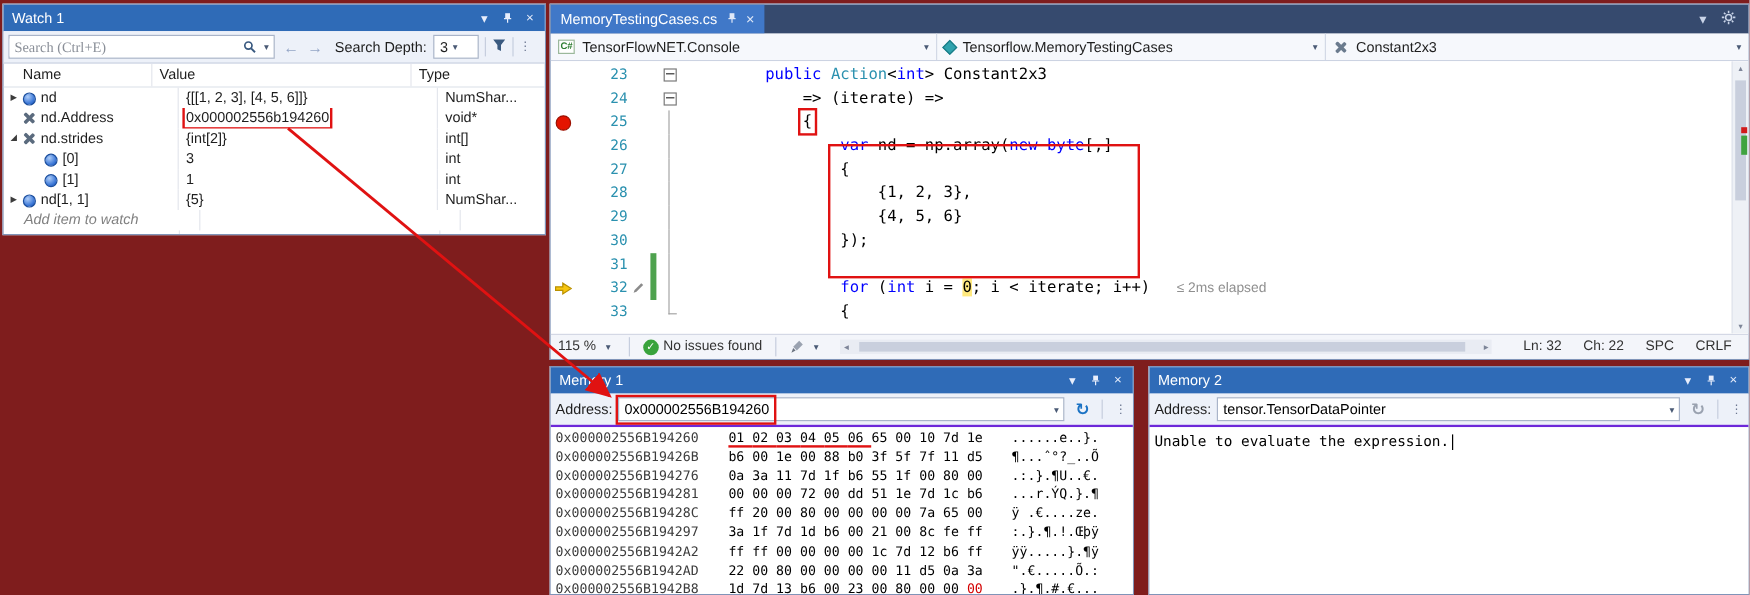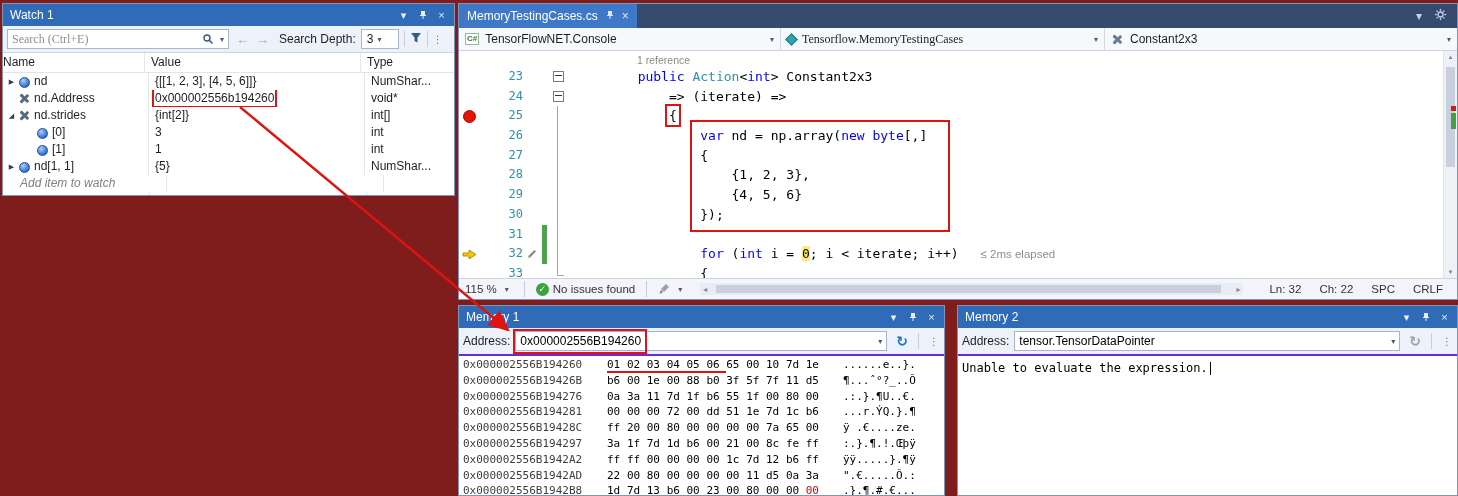--- a/index.html
+++ b/index.html
@@ -21,21 +21,21 @@
   .w-search input{flex:1;min-width:0;border:0;outline:0;font-size:12px;padding:0 4px;font-family:Liberation Serif, serif;color:#333;}
   .w-search input::placeholder{color:#8a8f98;}
   .sic{width:16px;display:flex;justify-content:center;flex:none;}
   .da{font-size:8px;color:#4a5a75;width:12px;text-align:center;flex:none;}
   .nav-arrow{color:#93a5c6;font-size:13px;margin-left:7px;}
   .depth-label{margin-left:10px;color:#1e1e1e;}
   .depth-box{display:flex;align-items:center;width:38px;height:20px;border:1px solid #a9b4c9;background:#fff;margin-left:5px;padding:0 0 0 5px;box-sizing:border-box;}
   .w-head{display:flex;height:19px;line-height:19px;border-bottom:1px solid #e0e4ec;flex:none;}
   .w-grid{flex:1;overflow:hidden;display:flex;flex-direction:column;}
   .hc{box-sizing:border-box;}
-  .hc.n{width:142px;border-right:1px solid #e4e7ed;}
+  .hc.n{width:124px;padding-left:16px;border-right:1px solid #e4e7ed;}
   .hc.v{width:216px;padding-left:6px;border-right:1px solid #e4e7ed;}
   .hc.t{flex:1;padding-left:6px;}
   .w-row{display:flex;height:17px;line-height:17px;flex:none;}
   .w-c{box-sizing:border-box;overflow:hidden;white-space:nowrap;}
   .w-name{width:146px;display:flex;align-items:center;border-right:1px solid #e4e7ed;}
   .w-val{width:216px;padding-left:6px;border-right:1px solid #e4e7ed;}
   .w-type{flex:1;padding-left:6px;}
   .w-ex{width:11px;font-size:7px;color:#3c3c3c;text-align:center;flex:none;}
   .w-ic{width:13px;height:13px;margin:0 3px 0 1px;flex:none;position:relative;}
   .ic-sphere{border-radius:50%;width:11px;height:11px;margin:2px 4px 0 2px;
@@ -275,34 +275,33 @@
           </svg>
         </span>
       </span>
     </div>
     <div class="navbar">
       <div class="combo" style="width:322px;">
         <span class="csharp-icon">C#</span>
         <span class="lbl">TensorFlowNET.Console</span>
         <span class="ca">▾</span>
       </div>
-      <div class="combo" style="width:324px;font-family:Liberation Serif, serif;">
+      <div class="combo" style="width:324px;">
         <span class="class-icon"></span>
         <span class="lbl">Tensorflow.MemoryTestingCases</span>
         <span class="ca">▾</span>
       </div>
       <div class="combo" style="flex:1;border-right:none;">
         <span class="member-icon"></span>
         <span class="lbl">Constant2x3</span>
         <span class="ca">▾</span>
       </div>
     </div>
     <div class="code-area">
       <div id="code-lines">
-          <div class="ref-line">1 reference</div>
           <div class="cl"><span class="g-bp"></span><span class="g-num">23</span><span class="g-pen"></span><span class="g-bar"></span><span class="g-out"><span class="outbox"></span></span><span class="g-txt"><span class="tk-p">        </span><span class="tk-k">public</span><span class="tk-p"> </span><span class="tk-t">Action</span><span class="tk-p">&lt;</span><span class="tk-k">int</span><span class="tk-p">&gt; Constant2x3</span></span></div>
           <div class="cl"><span class="g-bp"></span><span class="g-num">24</span><span class="g-pen"></span><span class="g-bar"></span><span class="g-out"><span class="outbox"></span></span><span class="g-txt"><span class="tk-p">            =&gt; (iterate) =&gt;</span></span></div>
           <div class="cl"><span class="g-bp"><span class="bp-dot"></span></span><span class="g-num">25</span><span class="g-pen"></span><span class="g-bar"></span><span class="g-out out-line"></span><span class="g-txt"><span class="tk-p">            </span><span class="tk-b">{</span></span></div>
           <div class="cl"><span class="g-bp"></span><span class="g-num">26</span><span class="g-pen"></span><span class="g-bar"></span><span class="g-out out-line"></span><span class="g-txt"><span class="tk-p">                </span><span class="tk-k">var</span><span class="tk-p"> nd = np.array(</span><span class="tk-k">new</span><span class="tk-p"> </span><span class="tk-k">byte</span><span class="tk-p">[,]</span></span></div>
           <div class="cl"><span class="g-bp"></span><span class="g-num">27</span><span class="g-pen"></span><span class="g-bar"></span><span class="g-out out-line"></span><span class="g-txt"><span class="tk-p">                {</span></span></div>
           <div class="cl"><span class="g-bp"></span><span class="g-num">28</span><span class="g-pen"></span><span class="g-bar"></span><span class="g-out out-line"></span><span class="g-txt"><span class="tk-p">                    {1, 2, 3},</span></span></div>
           <div class="cl"><span class="g-bp"></span><span class="g-num">29</span><span class="g-pen"></span><span class="g-bar"></span><span class="g-out out-line"></span><span class="g-txt"><span class="tk-p">                    {4, 5, 6}</span></span></div>
           <div class="cl"><span class="g-bp"></span><span class="g-num">30</span><span class="g-pen"></span><span class="g-bar"></span><span class="g-out out-line"></span><span class="g-txt"><span class="tk-p">                });</span></span></div>
           <div class="cl"><span class="g-bp"></span><span class="g-num">31</span><span class="g-pen"></span><span class="g-bar bar-on"></span><span class="g-out out-line"></span><span class="g-txt"><span class="tk-p"></span></span></div>
           <div class="cl"><span class="g-bp"><svg width="15" height="11" viewBox="0 0 15 11">

